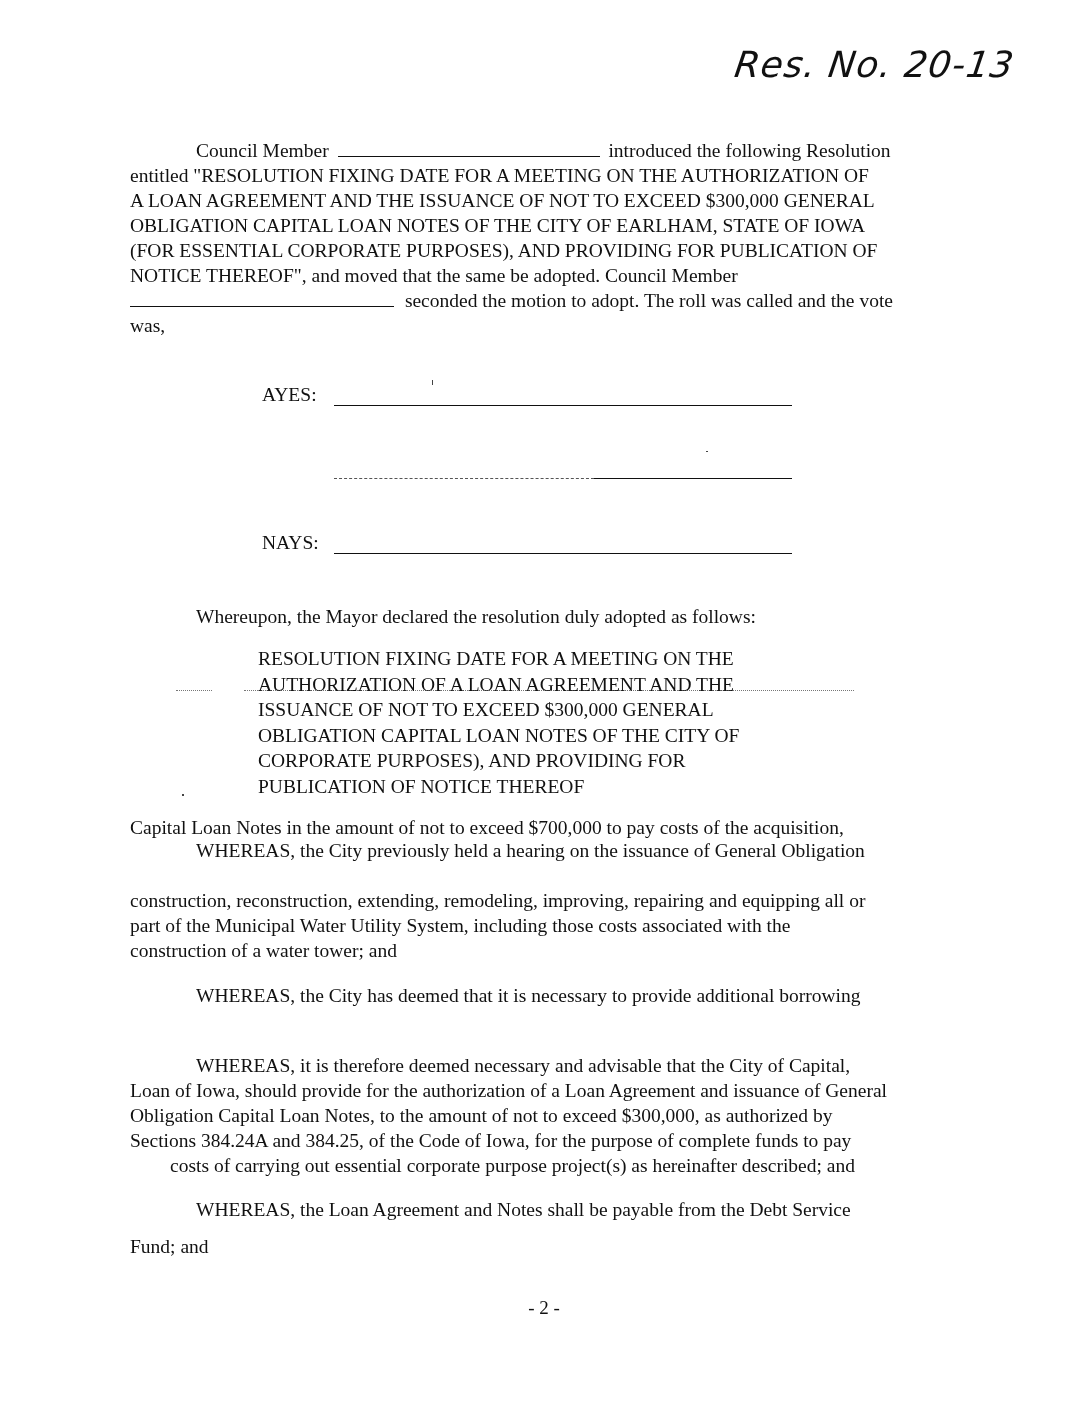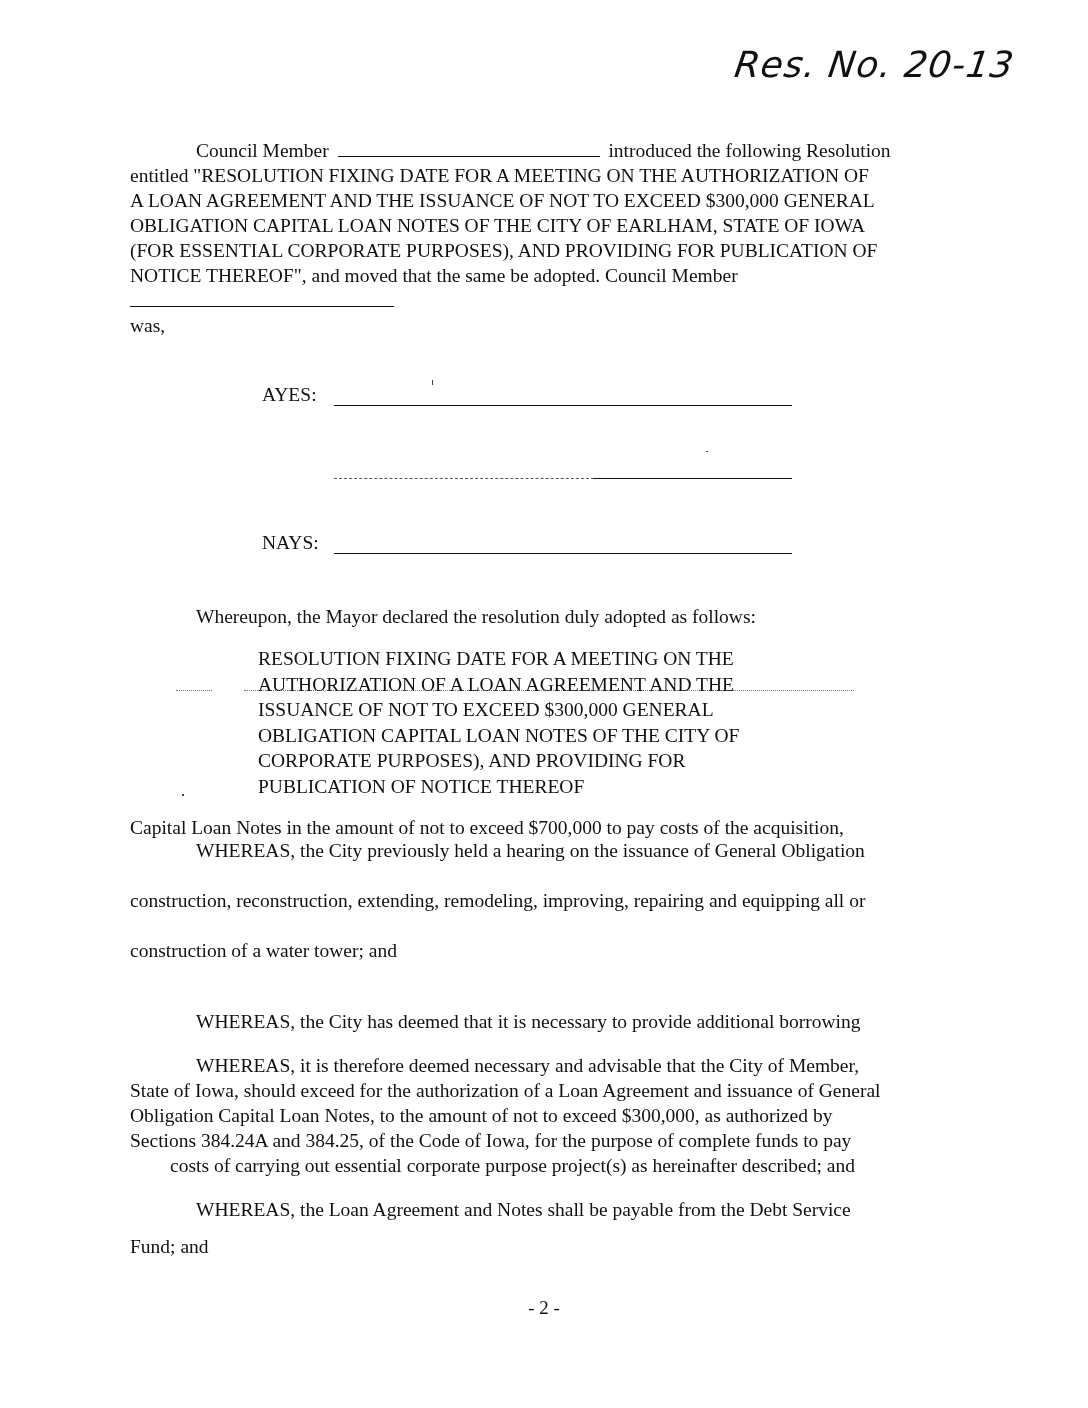--- a/index.html
+++ b/index.html
@@ -33,20 +33,21 @@
     <span class="blank" style="width:262px; margin:0 4px;"></span>
     <span>introduced the following Resolution</span>
   </div>
   <div class="line" style="top:163px;">entitled "RESOLUTION FIXING DATE FOR A MEETING ON THE AUTHORIZATION OF</div>
   <div class="line" style="top:188px;">A LOAN AGREEMENT AND THE ISSUANCE OF NOT TO EXCEED $300,000 GENERAL</div>
   <div class="line" style="top:213px;">OBLIGATION CAPITAL LOAN NOTES OF THE CITY OF EARLHAM, STATE OF IOWA</div>
   <div class="line" style="top:238px;">(FOR ESSENTIAL CORPORATE PURPOSES), AND PROVIDING FOR PUBLICATION OF</div>
   <div class="line" style="top:263px;">NOTICE THEREOF", and moved that the same be adopted.  Council Member</div>
   <div class="line" style="top:288px;">
     <span class="blank" style="width:264px; margin-right:6px;"></span>
+    <span>seconded the motion to adopt.  The roll was called and the vote</span>
   </div>
   <div class="line" style="top:313px;">was,</div>
 
   <div class="vote-row" style="top:384px;">AYES:</div>
   <div class="vote-line" style="top:388px; height:17px;"><span></span></div>
   <div class="speck" style="left:432px; top:380px; width:1px; height:5px;"></div>
   <div class="speck" style="left:706px; top:451px; width:2px; height:1px;"></div>
   <div class="vote-line faint" style="top:462px; width:260px; height:16px;"></div>
   <div class="vote-line" style="top:462px; left:594px; width:198px; height:16px;"></div>
   <div class="vote-row" style="top:532px;">NAYS:</div>
@@ -62,26 +63,27 @@
     <div>AUTHORIZATION OF A LOAN AGREEMENT AND THE</div>
     <div>ISSUANCE OF NOT TO EXCEED $300,000 GENERAL</div>
     <div>OBLIGATION CAPITAL LOAN NOTES OF THE CITY OF</div>
     <div>CORPORATE PURPOSES), AND PROVIDING FOR</div>
     <div>PUBLICATION OF NOTICE THEREOF</div>
   </div>
 
   <div class="line indent" style="top:838px;">WHEREAS, the City previously held a hearing on the issuance of General Obligation</div>
   <div class="line" style="top:815px;">Capital Loan Notes in the amount of not to exceed $700,000 to pay costs of the acquisition,</div>
   <div class="line" style="top:888px;">construction, reconstruction, extending, remodeling, improving, repairing and equipping all or</div>
+  <div class="line" style="top:913px;">part of the Municipal Water Utility System, including those costs associated with the</div>
   <div class="line" style="top:938px;">construction of a water tower; and</div>
 
-  <div class="line indent" style="top:983px;margin-top:26px;">WHEREAS, the City has deemed that it is necessary to provide additional borrowing</div>
+  <div class="line indent" style="top:983px;">WHEREAS, the City has deemed that it is necessary to provide additional borrowing</div>
 
-  <div class="line indent" style="top:1053px;">WHEREAS, it is therefore deemed necessary and advisable that the City of Member,</div>
-  <div class="line" style="top:1078px;">State of Iowa, should exceed for the authorization of a Loan Agreement and issuance of General</div>
+  <div class="line indent" style="top:1053px;">WHEREAS, it is therefore deemed necessary and advisable that the City of Capital,</div>
+  <div class="line" style="top:1078px;">Loan of Iowa, should provide for the authorization of a Loan Agreement and issuance of General</div>
   <div class="line" style="top:1103px;">Obligation Capital Loan Notes, to the amount of not to exceed $300,000, as authorized by</div>
   <div class="line" style="top:1128px;">Sections 384.24A and 384.25, of the Code of Iowa, for the purpose of complete funds to pay</div>
   <div class="line" style="top:1153px;margin-left:40px;">costs of carrying out essential corporate purpose project(s) as hereinafter described; and</div>
 
   <div class="line indent" style="top:1197px;">WHEREAS, the Loan Agreement and Notes shall be payable from the Debt Service</div>
   <div class="line" style="top:1222px;margin-top:12px;">Fund; and</div>
 
   <div class="page-num">- 2 -</div>
 </div>
 

